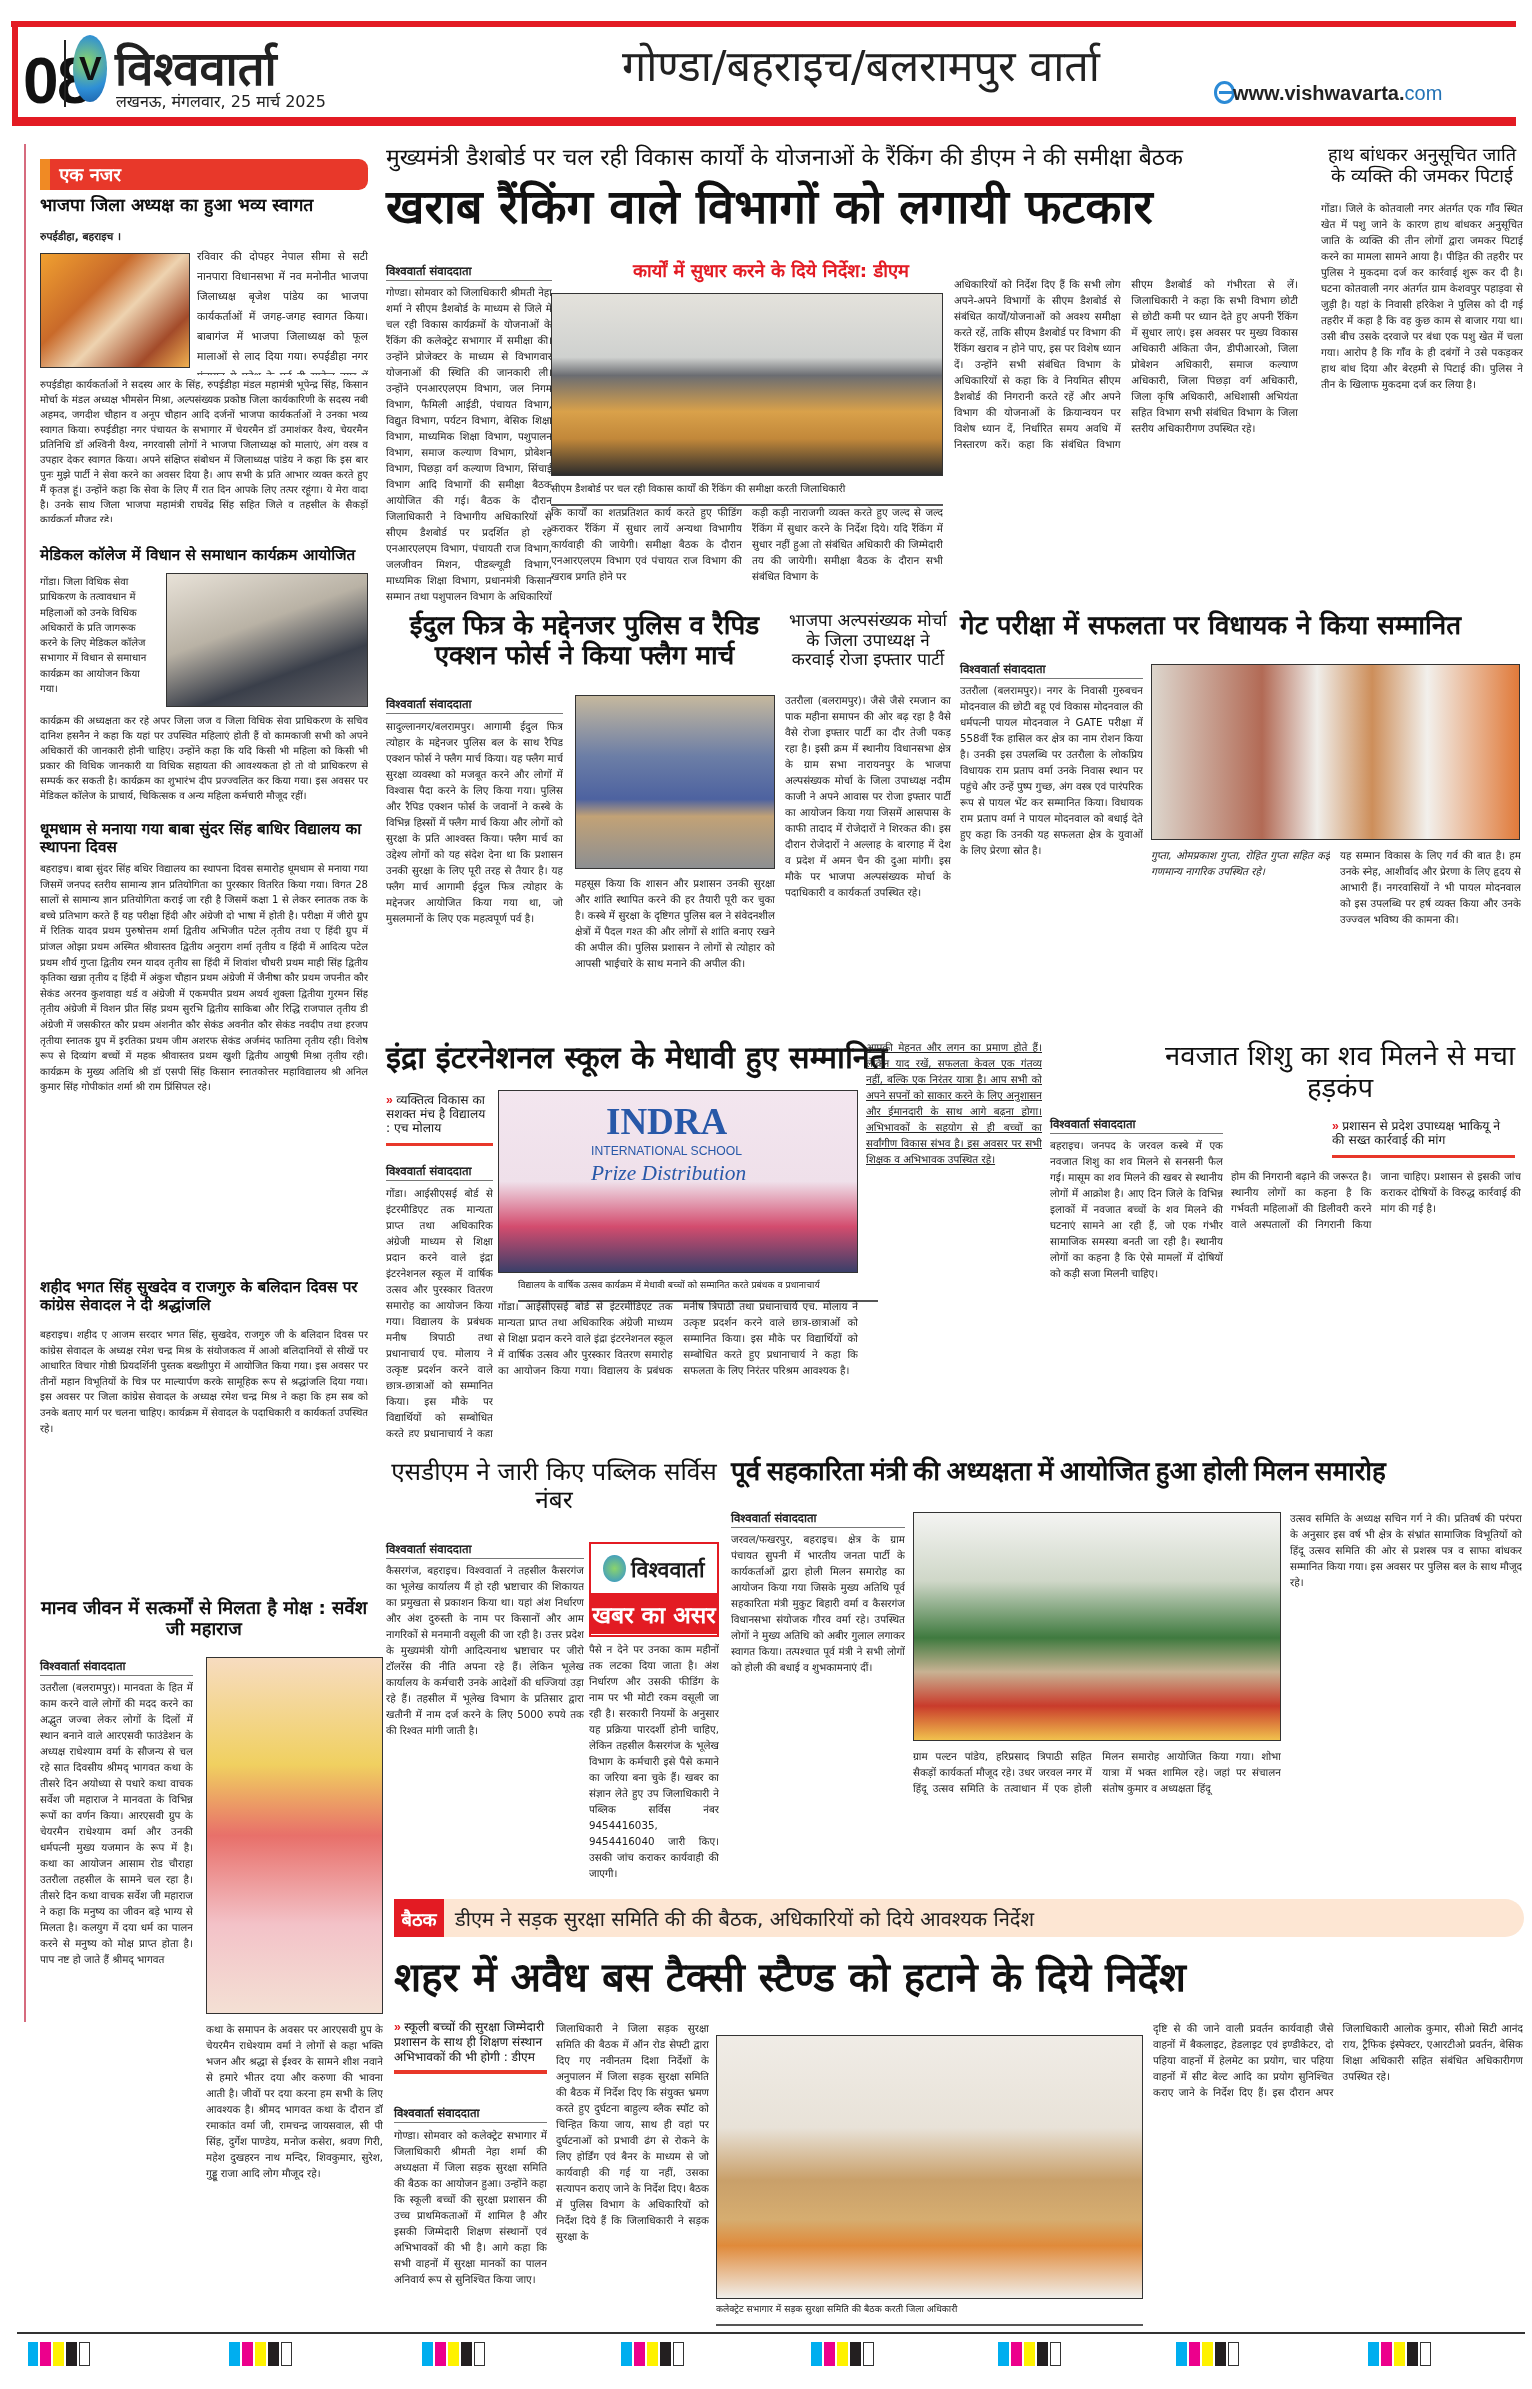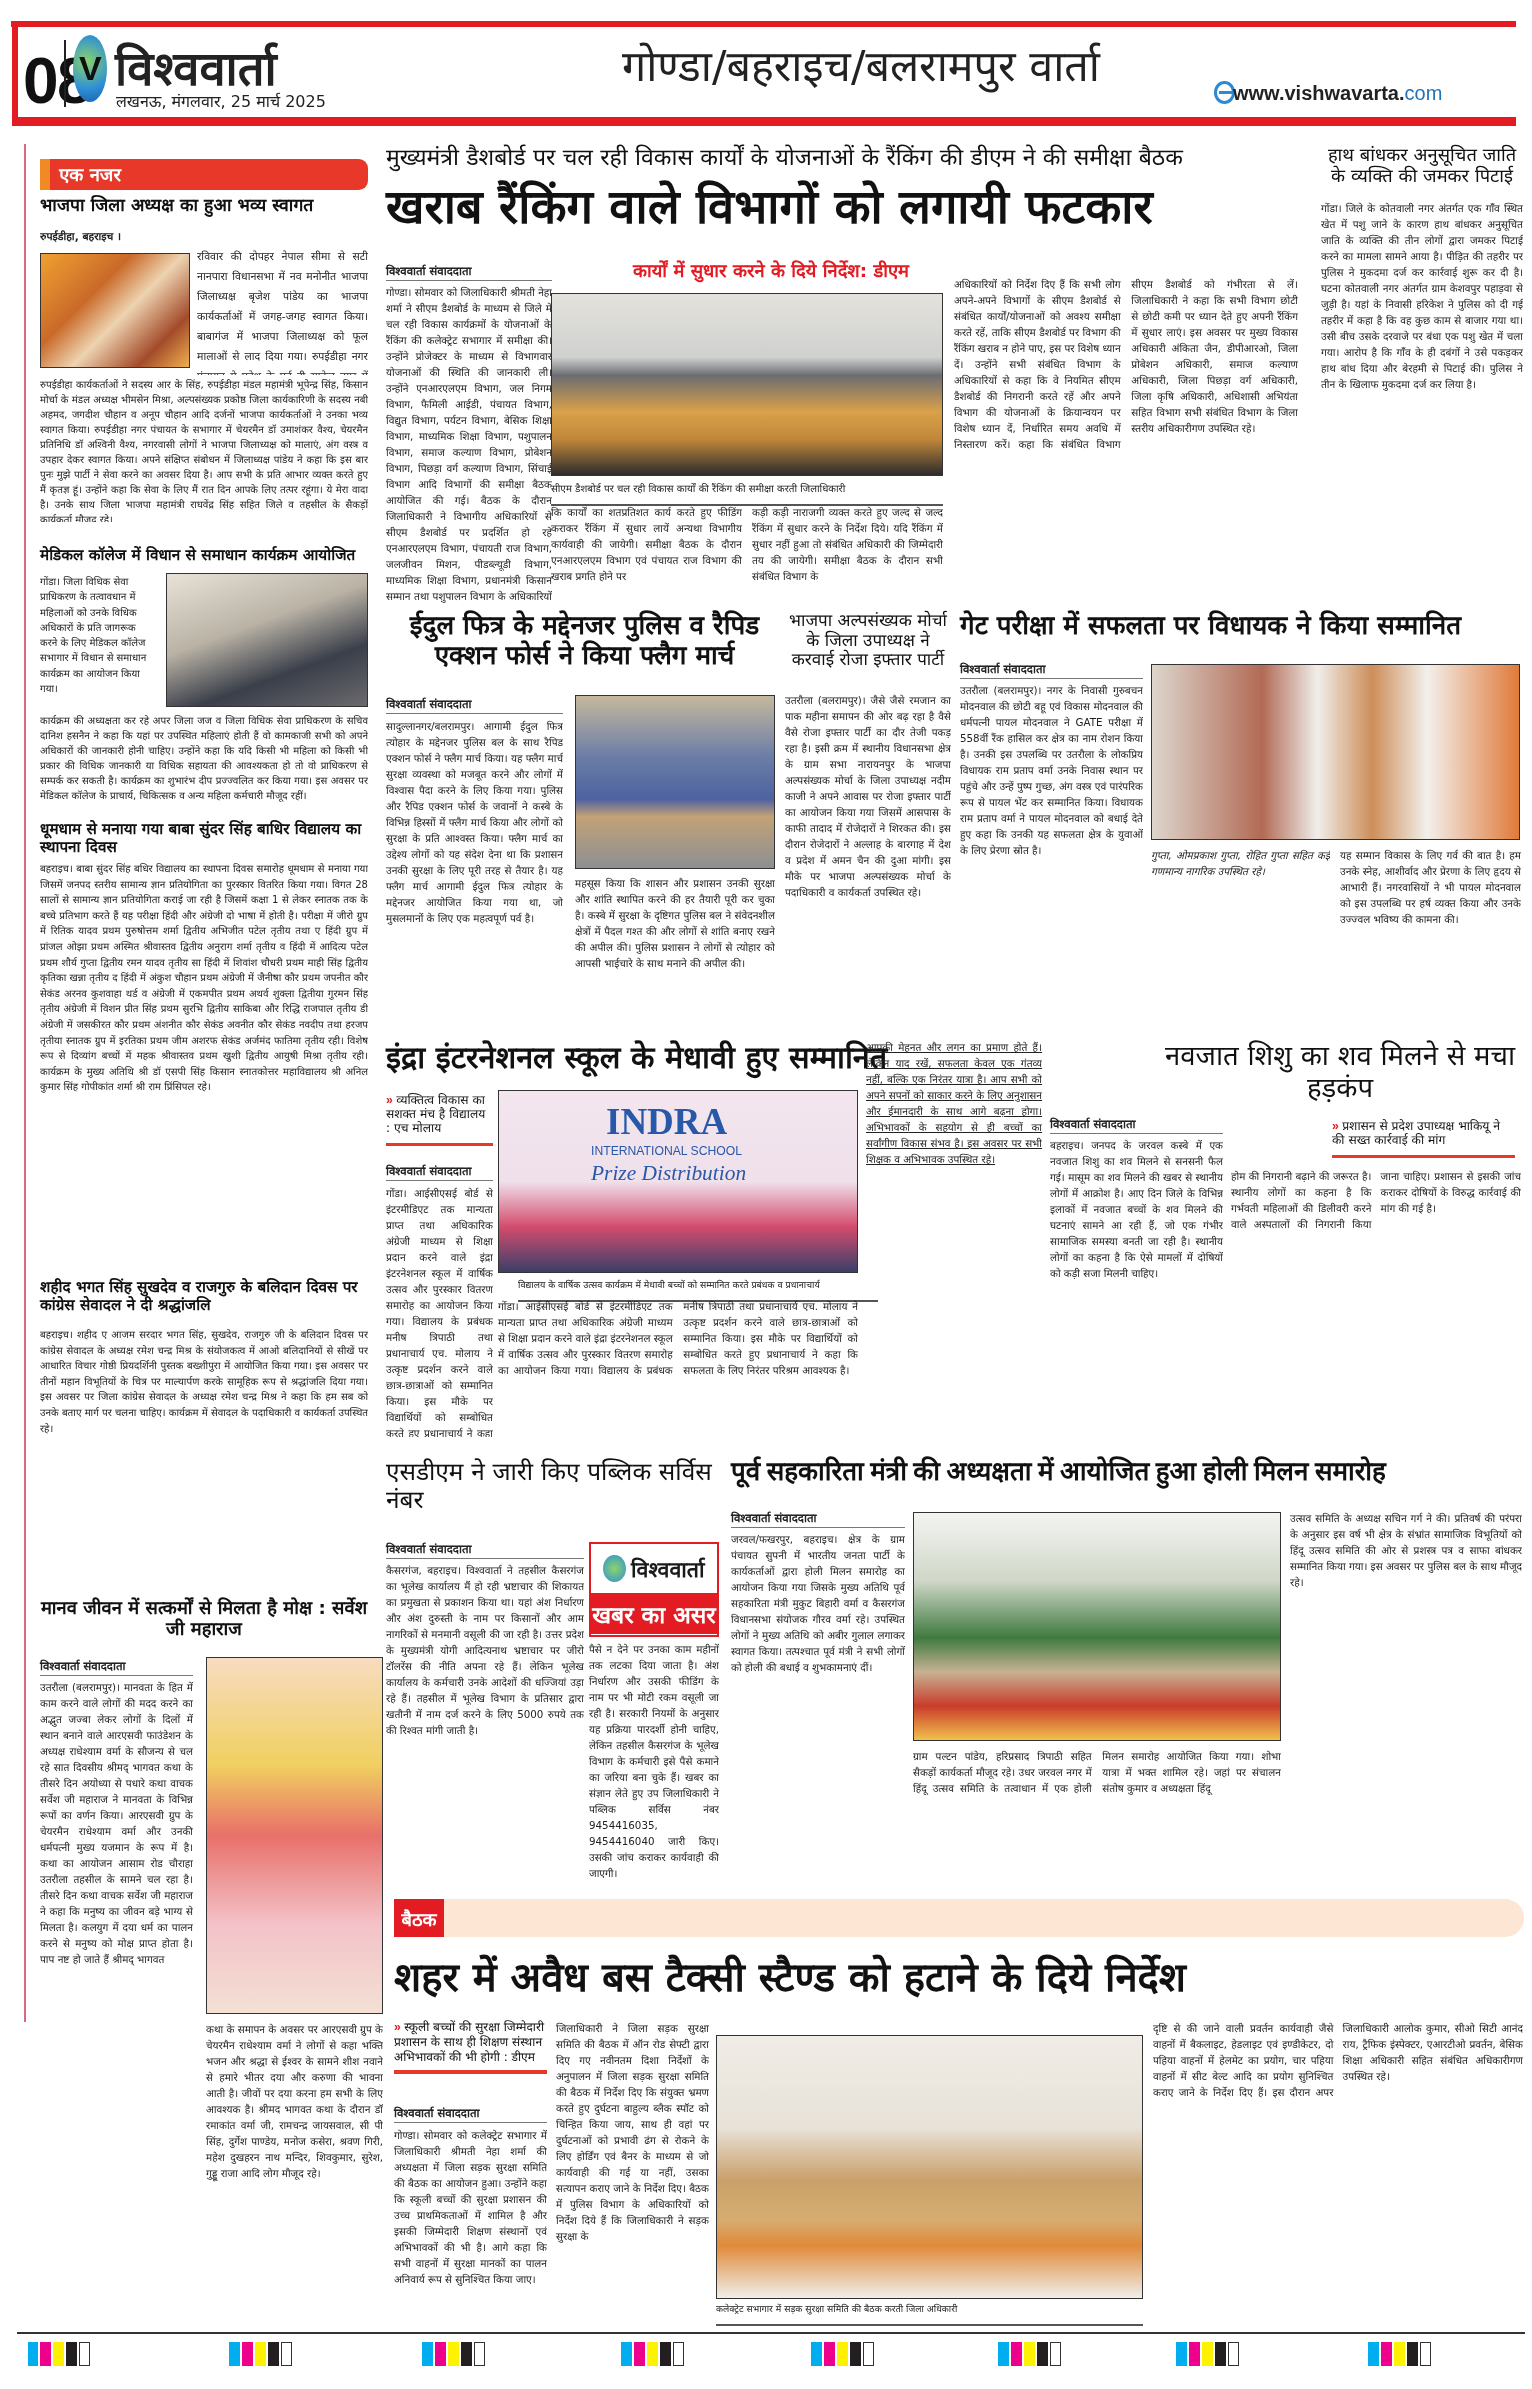--- a/index.html
+++ b/index.html
@@ -129,21 +129,21 @@
 <div class="abs hedn" style="left:1157px;top:1040px;width:366px;font-size:27.5px;text-align:center">नवजात शिशु का शव मिलने से मचा हड़कंप</div>
 <div class="abs byline" style="left:1050px;top:1116px;width:173px;">विश्ववार्ता संवाददाता</div>
 <div class="abs txt" style="left:1050px;top:1137px;width:173px;height:301px;">बहराइच। जनपद के जरवल कस्बे में एक नवजात शिशु का शव मिलने से सनसनी फैल गई। मासूम का शव मिलने की खबर से स्थानीय लोगों में आक्रोश है। आए दिन जिले के विभिन्न इलाकों में नवजात बच्चों के शव मिलने की घटनाएं सामने आ रही हैं, जो एक गंभीर सामाजिक समस्या बनती जा रही है। स्थानीय लोगों का कहना है कि ऐसे मामलों में दोषियों को कड़ी सजा मिलनी चाहिए।</div>
 <div class="abs" style="left:1332px;top:1119px;width:183px;">
   <span class="chev">»</span>
   <span class="hedn" style="font-size:12.2px">प्रशासन से प्रदेश उपाध्यक्ष भाकियू ने की सख्त कार्रवाई की मांग</span>
   <div class="redline" style="margin-top:7.6px"></div>
 </div>
 <div class="abs txt" style="left:1231px;top:1168px;width:290px;height:270px;column-count:2;column-gap:9.2px;">होम की निगरानी बढ़ाने की जरूरत है। स्थानीय लोगों का कहना है कि गर्भवती महिलाओं की डिलीवरी करने वाले अस्पतालों की निगरानी किया जाना चाहिए। प्रशासन से इसकी जांच कराकर दोषियों के विरुद्ध कार्रवाई की मांग की गई है।</div>
 
-<div class="abs hedn" style="left:386px;top:1458px;width:336px;font-size:24.4px;text-align:left">एसडीएम ने जारी किए पब्लिक सर्विस नंबर</div>
+<div class="abs hedn" style="left:386px;top:1458px;width:336px;font-size:24.4px;text-align:center">एसडीएम ने जारी किए पब्लिक सर्विस नंबर</div>
 <div class="abs byline" style="left:386px;top:1541px;width:198px;">विश्ववार्ता संवाददाता</div>
 <div class="abs badge-box">
   <div class="top">
       <div class="mini-logo"></div>
       <span>विश्ववार्ता</span>
     </div>
   <div class="bot">खबर का असर</div>
 </div>
 <div class="abs txt" style="left:386px;top:1562px;width:198px;height:366px;">कैसरगंज, बहराइच। विश्ववार्ता ने तहसील कैसरगंज का भूलेख कार्यालय मैं हो रही भ्रष्टाचार की शिकायत का प्रमुखता से प्रकाशन किया था। यहां अंश निर्धारण और अंश दुरुस्ती के नाम पर किसानों और आम नागरिकों से मनमानी वसूली की जा रही है। उत्तर प्रदेश के मुख्यमंत्री योगी आदित्यनाथ भ्रष्टाचार पर जीरो टॉलरेंस की नीति अपना रहे हैं। लेकिन भूलेख कार्यालय के कर्मचारी उनके आदेशों की धज्जियां उड़ा रहे हैं। तहसील में भूलेख विभाग के प्रतिसार द्वारा खतौनी में नाम दर्ज करने के लिए 5000 रुपये तक की रिश्वत मांगी जाती है।</div>
 <div class="abs txt" style="left:589px;top:1641px;width:130px;height:287px;">पैसे न देने पर उनका काम महीनों तक लटका दिया जाता है। अंश निर्धारण और उसकी फीडिंग के नाम पर भी मोटी रकम वसूली जा रही है। सरकारी नियमों के अनुसार यह प्रक्रिया पारदर्शी होनी चाहिए, लेकिन तहसील कैसरगंज के भूलेख विभाग के कर्मचारी इसे पैसे कमाने का जरिया बना चुके हैं। खबर का संज्ञान लेते हुए उप जिलाधिकारी ने पब्लिक सर्विस नंबर 9454416035, 9454416040 जारी किए। उसकी जांच कराकर कार्यवाही की जाएगी।</div>
@@ -156,20 +156,21 @@
 <div class="abs txt" style="left:1290px;top:1510px;width:232px;height:380px;">उत्सव समिति के अध्यक्ष सचिन गर्ग ने की। प्रतिवर्ष की परंपरा के अनुसार इस वर्ष भी क्षेत्र के संभ्रांत सामाजिक विभूतियों को हिंदू उत्सव समिति की ओर से प्रशस्त्र पत्र व साफा बांधकर सम्मानित किया गया। इस अवसर पर पुलिस बल के साथ मौजूद रहे।</div>
 
 <div class="abs hedn" style="left:40px;top:1597px;width:328px;font-size:18.3px;text-align:center;font-weight:bold">मानव जीवन में सत्कर्मों से मिलता है मोक्ष : सर्वेश जी महाराज</div>
 <div class="abs byline" style="left:40px;top:1658px;width:153px;">विश्ववार्ता संवाददाता</div>
 <div class="abs txt" style="left:40px;top:1679px;width:153px;height:618px;">उतरौला (बलरामपुर)। मानवता के हित में काम करने वाले लोगों की मदद करने का अद्भुत जज्बा लेकर लोगों के दिलों में स्थान बनाने वाले आरएसवी फाउंडेशन के अध्यक्ष राधेश्याम वर्मा के सौजन्य से चल रहे सात दिवसीय श्रीमद् भागवत कथा के तीसरे दिन अयोध्या से पधारे कथा वाचक सर्वेश जी महाराज ने मानवता के विभिन्न रूपों का वर्णन किया। आरएसवी ग्रुप के चेयरमैन राधेश्याम वर्मा और उनकी धर्मपत्नी मुख्य यजमान के रूप में है। कथा का आयोजन आसाम रोड चौराहा उतरौला तहसील के सामने चल रहा है। तीसरे दिन कथा वाचक सर्वेश जी महाराज ने कहा कि मनुष्य का जीवन बड़े भाग्य से मिलता है। कलयुग में दया धर्म का पालन करने से मनुष्य को मोक्ष प्राप्त होता है। पाप नष्ट हो जाते हैं श्रीमद् भागवत</div>
 <div class="abs photo" style="left:206px;top:1657px;width:177px;height:357px;background:linear-gradient(180deg,#f7dcc0,#f0d060 30%,#e8706a 50%,#f3c2c8 75%,#f4e0d4)"></div>
 <div class="abs txt" style="left:206px;top:2021px;width:177px;height:276px;">कथा के समापन के अवसर पर आरएसवी ग्रुप के चेयरमैन राधेश्याम वर्मा ने लोगों से कहा भक्ति भजन और श्रद्धा से ईश्वर के सामने शीश नवाने से हमारे भीतर दया और करुणा की भावना आती है। जीवों पर दया करना हम सभी के लिए आवश्यक है। श्रीमद भागवत कथा के दौरान डॉ रमाकांत वर्मा जी, रामचन्द्र जायसवाल, सी पी सिंह, दुर्गेश पाण्डेय, मनोज कसेरा, श्रवण गिरी, महेश दुखहरन नाथ मन्दिर, शिवकुमार, सुरेश, गुड्डू राजा आदि लोग मौजूद रहे।</div>
 
 <div class="abs bar-section">
   <div class="lab">बैठक</div>
+  <div class="t">डीएम ने सड़क सुरक्षा समिति की की बैठक, अधिकारियों को दिये आवश्यक निर्देश</div>
 </div>
 <div class="abs hed" style="left:394px;top:1954px;width:1130px;font-size:40px;">शहर में अवैध बस टैक्सी स्टैण्ड को हटाने के दिये निर्देश</div>
 <div class="abs" style="left:394px;top:2020px;width:153px;">
   <span class="chev">»</span>
   <span class="hedn" style="font-size:12px">स्कूली बच्चों की सुरक्षा जिम्मेदारी प्रशासन के साथ ही शिक्षण संस्थान अभिभावकों की भी होगी : डीएम</span>
   <div class="redline" style="margin-top:6.1px"></div>
 </div>
 <div class="abs byline" style="left:394px;top:2105px;width:153px;">विश्ववार्ता संवाददाता</div>
 <div class="abs txt" style="left:394px;top:2127px;width:153px;height:198px;">गोण्डा। सोमवार को कलेक्ट्रेट सभागार में जिलाधिकारी श्रीमती नेहा शर्मा की अध्यक्षता में जिला सड़क सुरक्षा समिति की बैठक का आयोजन हुआ। उन्होंने कहा कि स्कूली बच्चों की सुरक्षा प्रशासन की उच्च प्राथमिकताओं में शामिल है और इसकी जिम्मेदारी शिक्षण संस्थानों एवं अभिभावकों की भी है। आगे कहा कि सभी वाहनों में सुरक्षा मानकों का पालन अनिवार्य रूप से सुनिश्चित किया जाए।</div>
 <div class="abs txt" style="left:556px;top:2020px;width:153px;height:305px;">जिलाधिकारी ने जिला सड़क सुरक्षा समिति की बैठक में ऑन रोड सेफ्टी द्वारा दिए गए नवीनतम दिशा निर्देशों के अनुपालन में जिला सड़क सुरक्षा समिति की बैठक में निर्देश दिए कि संयुक्त भ्रमण करते हुए दुर्घटना बाहुल्य ब्लैक स्पॉट को चिन्हित किया जाय, साथ ही वहां पर दुर्घटनाओं को प्रभावी ढंग से रोकने के लिए होर्डिंग एवं बैनर के माध्यम से जो कार्यवाही की गई या नहीं, उसका सत्यापन कराए जाने के निर्देश दिए। बैठक में पुलिस विभाग के अधिकारियों को निर्देश दिये हैं कि जिलाधिकारी ने सड़क सुरक्षा के</div>

